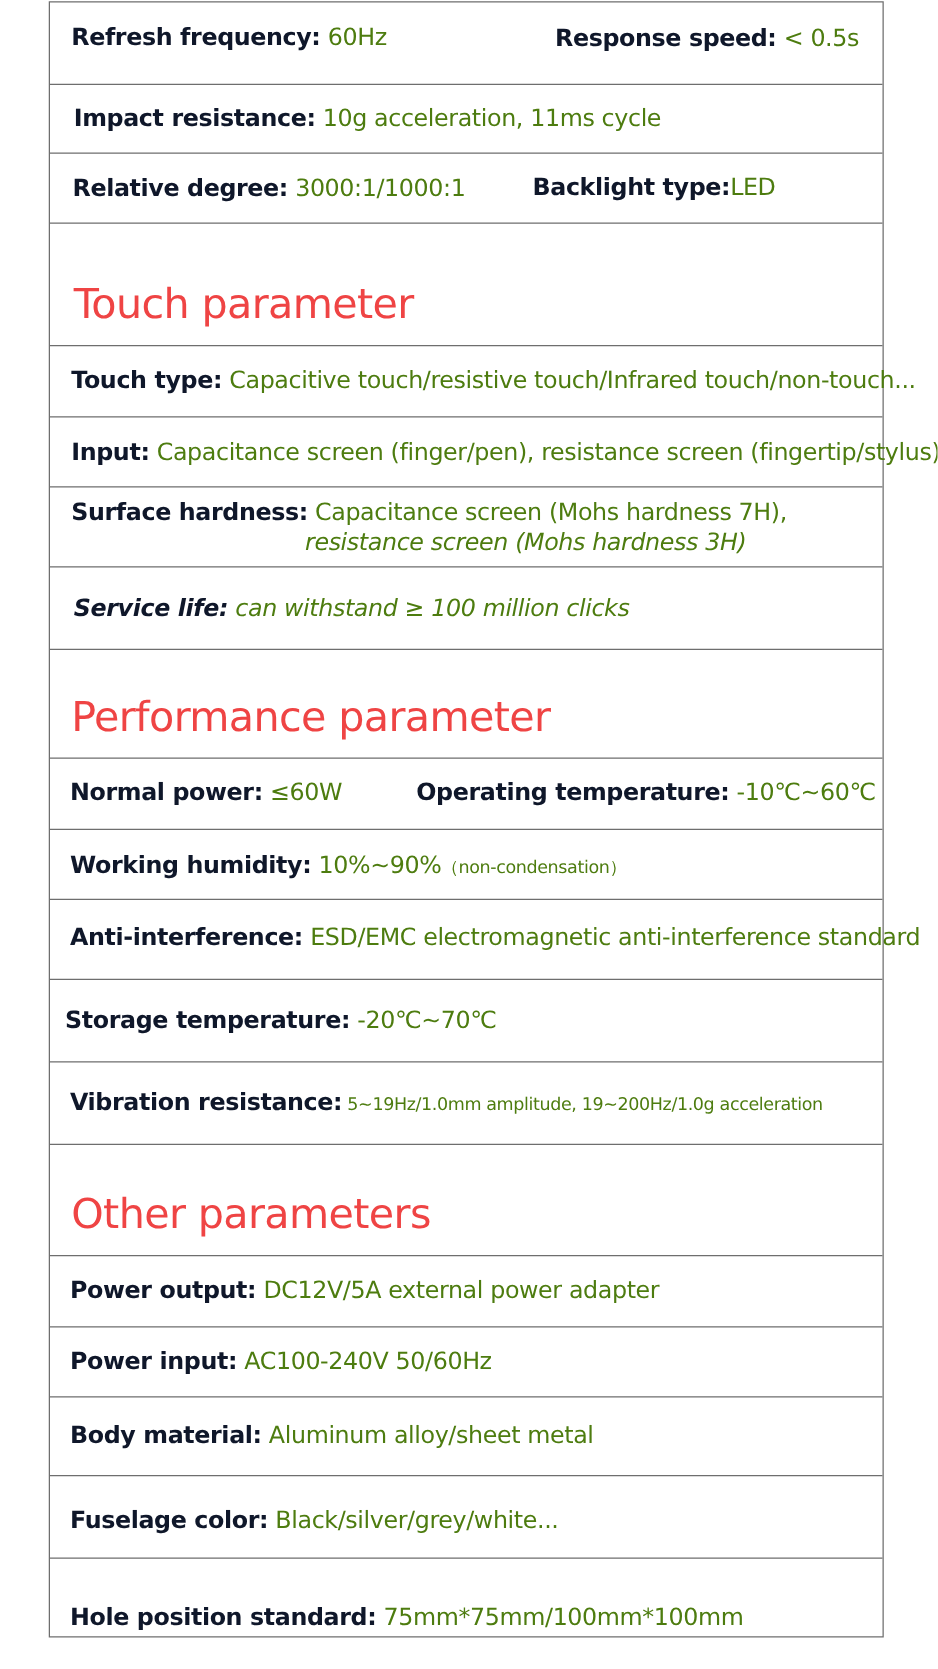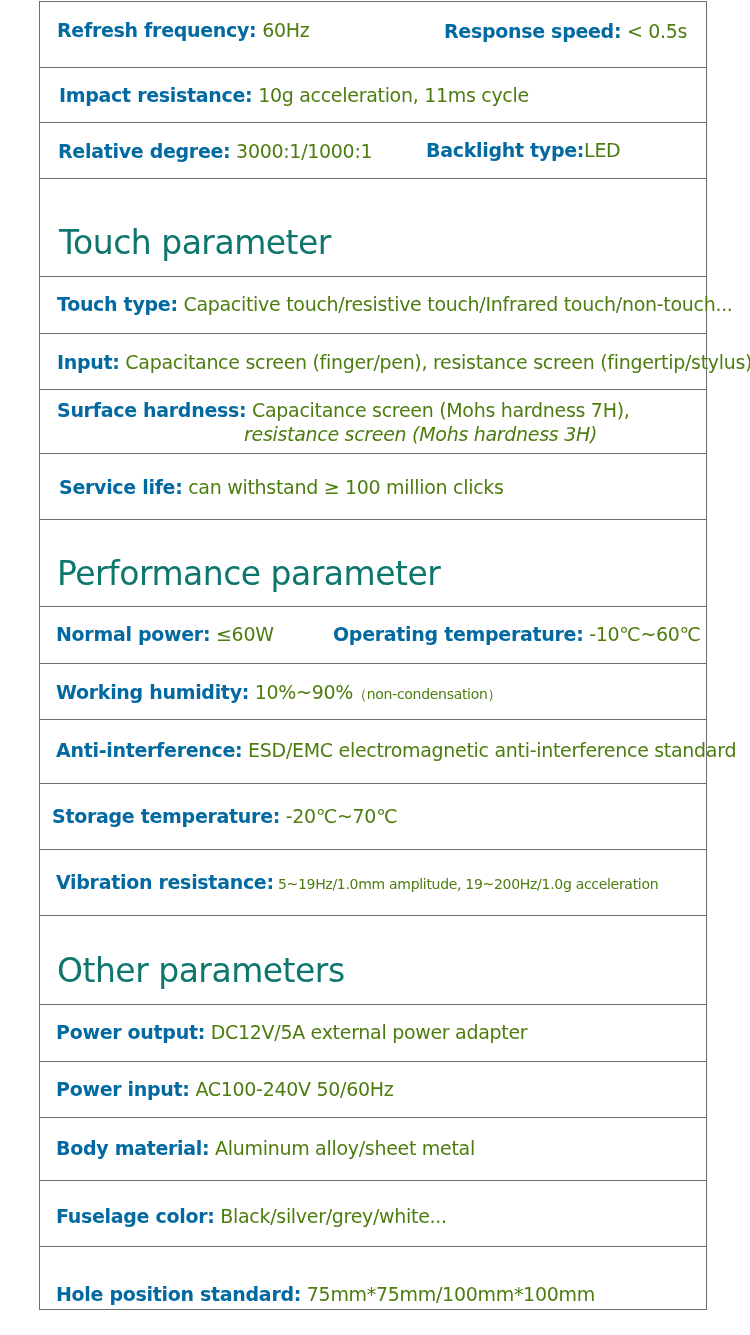--- a/index.html
+++ b/index.html
@@ -3,23 +3,23 @@
 <meta charset="utf-8">
 <style>
   html, body { margin:0; padding:0; background:#ffffff; }
   body { width:750px; height:1335px; position:relative; overflow:hidden;
          font-family:"DejaVu Sans", "Liberation Sans", sans-serif; color:#111; }
   .table { position:absolute; left:39px; top:1px; width:668px; height:1309px;
            border:1.5px solid #6e6e6e; border-top:1.5px solid #6e6e6e; box-sizing:border-box; }
   .row { position:absolute; left:0; right:0; border-bottom:1.5px solid #6e6e6e; box-sizing:border-box; }
   .row.last { border-bottom:none; }
   .cell { position:absolute; white-space:nowrap; font-size:19px; letter-spacing:-0.3px; }
-  .k { font-weight:bold; color:#0369a1; }
+  .k { font-weight:bold; color:#0f172a; }
   .v { font-weight:normal; color:#4d7c0f; }
-  .title { position:absolute; font-size:33px; font-weight:normal; color:#0f766e; letter-spacing:-0.5px; }
+  .title { position:absolute; font-size:33px; font-weight:normal; color:#ef4444; letter-spacing:-0.5px; }
   .small { font-size:19px; }
   .xsmall { font-size:14px; }
 </style>
 </head>
 <body>
 
 <div class="table">
 
   <div class="row" style="top:0;height:66px;">
     <div class="cell" style="left:17px;top:17px;">
@@ -62,21 +62,21 @@
   </div>
 
   <div class="row" style="top:388px;height:64px;">
     <div class="cell" style="left:17px;top:9px;">
       <span class="k">Surface hardness:</span><span class="v small"> Capacitance screen (Mohs hardness 7H),</span>
     </div>
     <div class="cell small v" style="left:204px;top:33px;font-style:italic;">resistance screen (Mohs hardness 3H)</div>
   </div>
 
   <div class="row" style="top:452px;height:66px;">
-    <div class="cell" style="left:19px;top:22px;">
+    <div class="cell" style="left:19px;top:22px;font-style:italic;">
       <span class="k">Service life:</span><span class="v"> can withstand ≥ 100 million clicks</span>
     </div>
   </div>
 
   <div class="row" style="top:518px;height:87px;">
     <div class="title" style="left:17px;top:34px;">Performance parameter</div>
   </div>
 
   <div class="row" style="top:605px;height:57px;">
     <div class="cell" style="left:16px;top:16px;">

